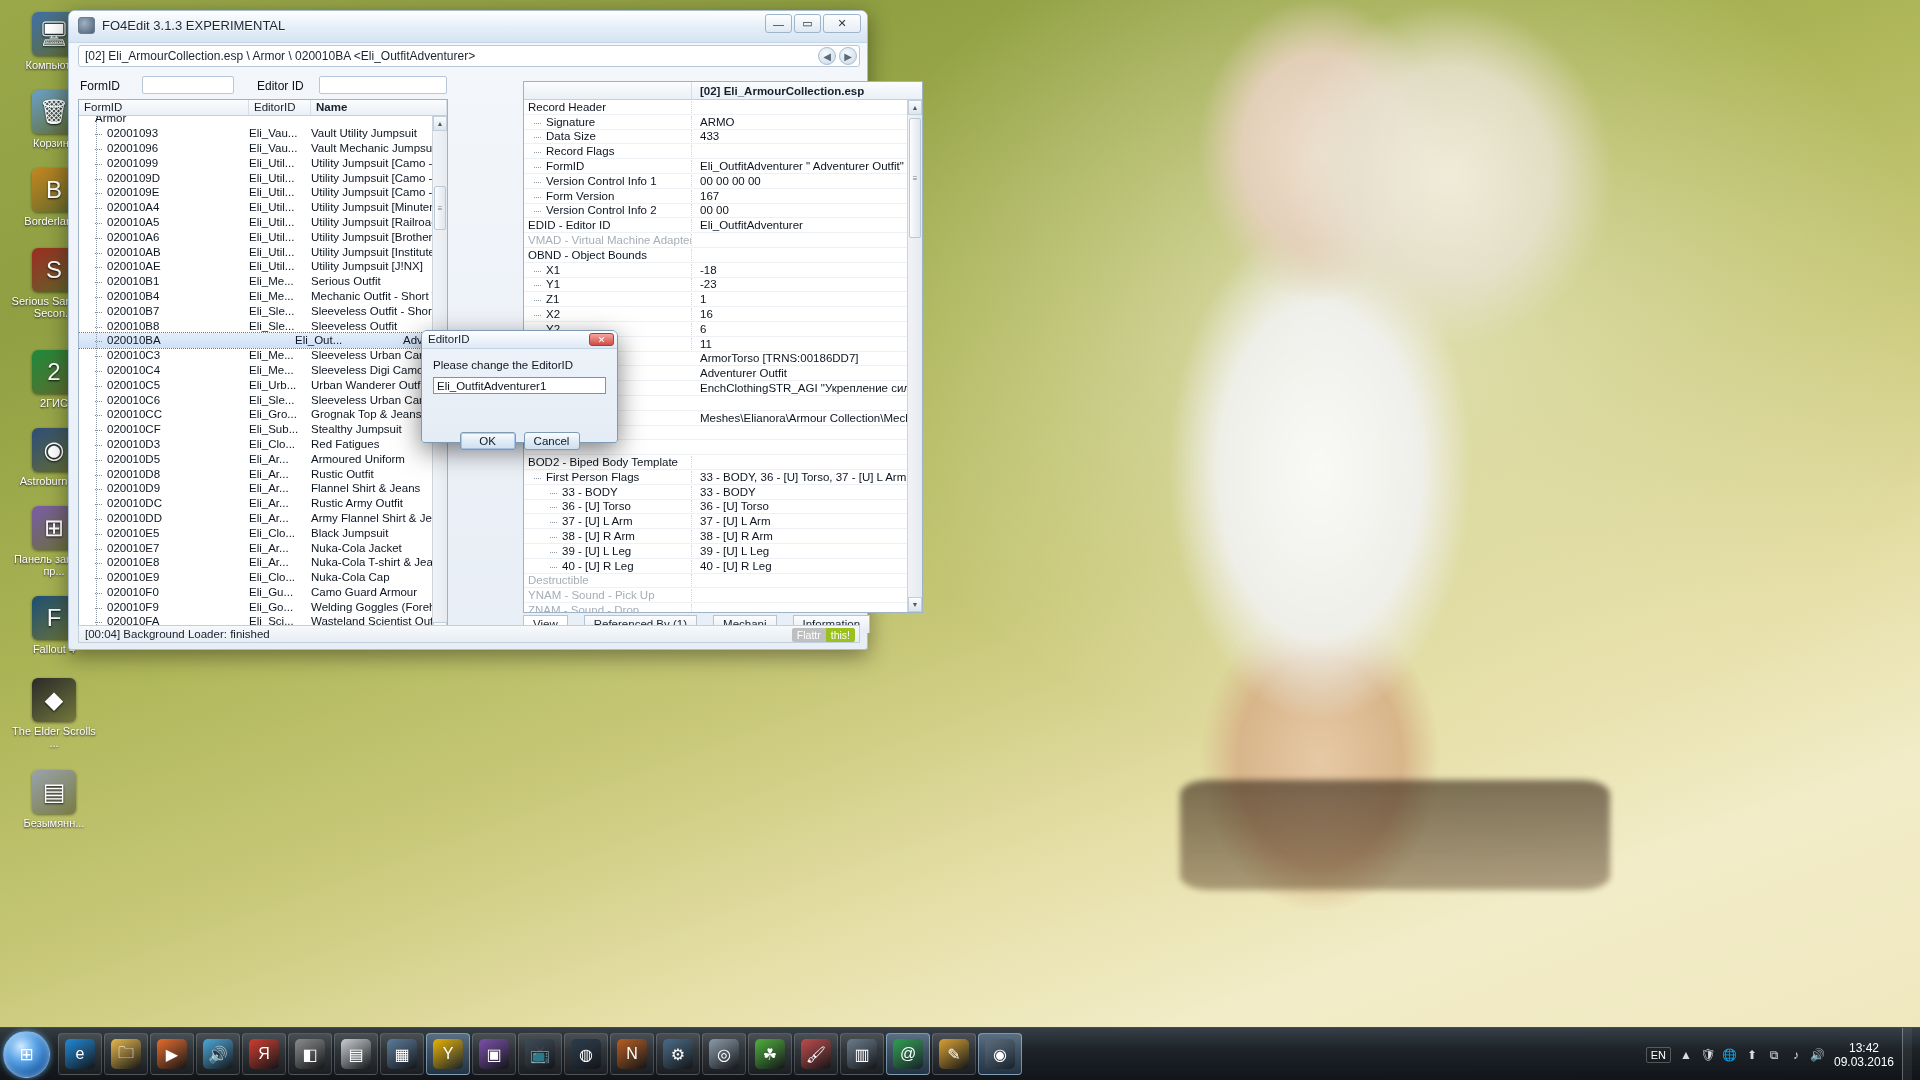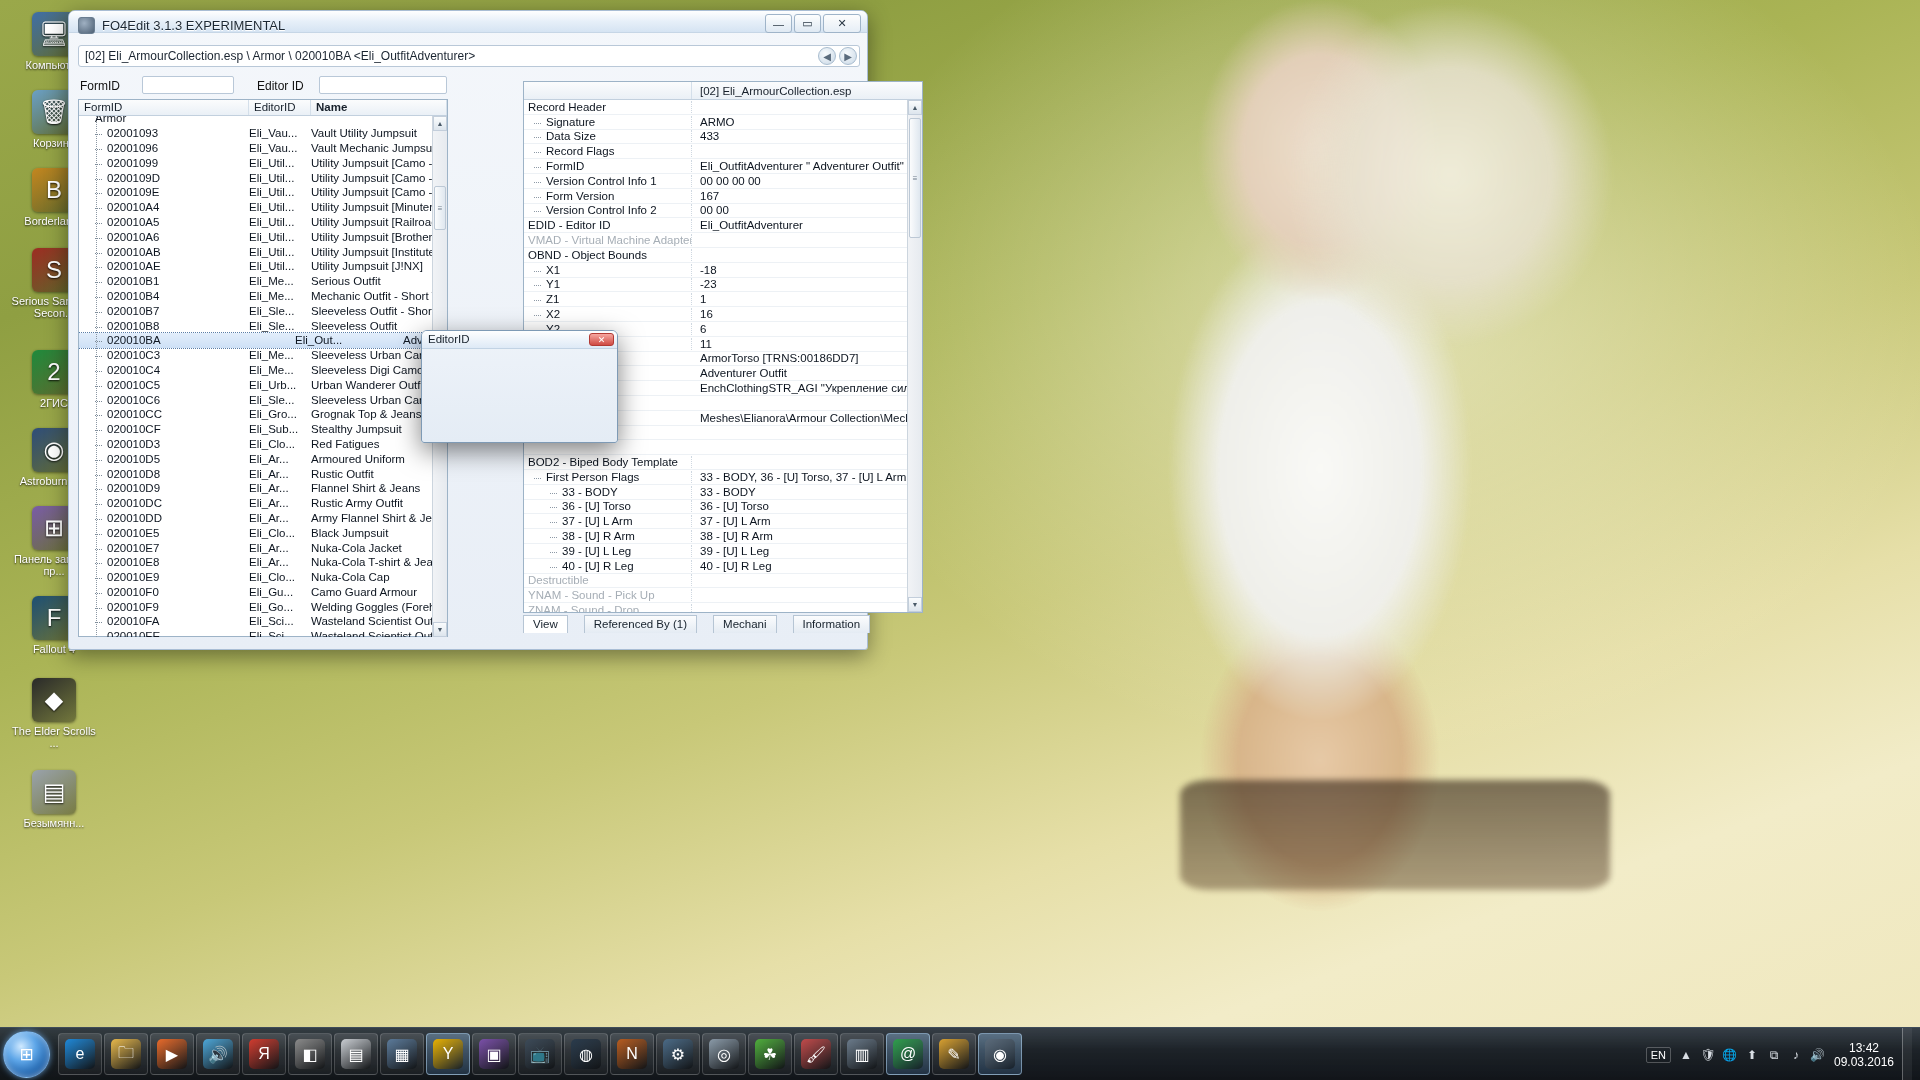--- a/index.html
+++ b/index.html
@@ -54,21 +54,21 @@
 
   
   #app-window{
     position:absolute; left:68px; top:10px; width:800px; height:640px;
     background:linear-gradient(180deg,#f4f7fb 0%, #e8eef6 100%);
     border:1px solid #a9bdd4;
     border-radius:7px 7px 3px 3px;
     box-shadow:0 6px 22px rgba(0,0,0,.42);
   }
   #titlebar{
-    height:22px; position:relative;
+    height:32px; position:relative;
     background:linear-gradient(180deg, rgba(255,255,255,.95) 0%, rgba(228,238,248,.92) 52%, rgba(211,226,242,.92) 100%);
     border-radius:6px 6px 0 0;
     border-bottom:1px solid #c6d6e6;
   }
   #titlebar .ticon{
     position:absolute; left:9px; top:6px; width:17px; height:17px; border-radius:3px;
     background:radial-gradient(circle at 35% 35%, #9fb0c2, #4d6074);
     border:1px solid #6a7d90;
   }
   #titlebar .ttext{
@@ -162,21 +162,21 @@
   
   #view-panel{
     position:absolute; left:454px; top:70px; width:400px; height:532px;
     background:#fff; border:1px solid #9db3c7;
   }
   #view-head{
     height:18px; background:linear-gradient(180deg,#fbfcfd,#eaf0f6);
     border-bottom:1px solid #c2d0de; display:flex; font-size:11.5px; color:#17202b;
   }
   #view-head .vh1{ width:168px; border-right:1px solid #d4dfea; }
-  #view-head .vh2{ flex:1; padding-left:8px; display:flex; align-items:center; }
+  #view-head .vh2{ flex:1; padding-left:8px; display:flex; align-items:center;font-weight:bold; }
   #view-body{ position:relative; height:512px; overflow:hidden; }
   .vrow{ display:flex; height:14.8px; align-items:center; font-size:11.5px; color:#0d1520; white-space:nowrap;justify-content:flex-end; }
   .vrow .k{ width:168px; border-right:1px dotted #cfd8e1; overflow:hidden; padding-left:4px; }
   .vrow .v{ flex:1; padding-left:8px; overflow:hidden; }
   .vrow.dim .k, .vrow.dim .v{ color:#a6aeb6; }
   .vrow.hdr .k{ padding-left:4px; }
   .ind1 .k{ padding-left:22px; position:relative; }
   .ind1 .k:before{ content:""; position:absolute; left:10px; top:7px; width:7px; border-top:1px dotted #8d99a6; }
   .ind2 .k{ padding-left:38px; position:relative; }
   .ind2 .k:before{ content:""; position:absolute; left:26px; top:7px; width:7px; border-top:1px dotted #8d99a6; }
@@ -705,26 +705,41 @@
     </div>
   </div>
 
   <div id="tabs">
       <div class="tab active">View</div>
       <div class="tab">Referenced By (1)</div>
       <div class="tab">Mechani</div>
       <div class="tab">Information</div>
     </div>
 
+  <div id="statusbar">
+    <span>[00:04] Background Loader: finished</span>
+    <div id="flattr">
+      <span class="fl-l">Flattr</span>
+      <span class="fl-r">this!</span>
+    </div>
+  </div>
 </div>
 
 <div id="dialog">
   <div id="dlg-title">
     <span class="dt">EditorID</span>
     <div id="dlg-close">✕</div>
+  </div>
+  <div id="dlg-body">
+    <div id="dlg-prompt">Please change the EditorID</div>
+    <input id="dlg-input" value="Eli_OutfitAdventurer1" style="">
+    <div id="dlg-buttons">
+      <div class="dbtn ok">OK</div>
+      <div class="dbtn">Cancel</div>
+    </div>
   </div>
 </div>
 
 <div id="taskbar">
   <div id="startorb">
     <span style="color:#fff;font-size:17px;">⊞</span>
   </div>
   <div id="tasklist">
       <div class="tbtn">
         <div class="g" style="background: linear-gradient(145deg, rgb(30, 136, 216), rgba(0, 0, 0, 0.45));">e</div>

